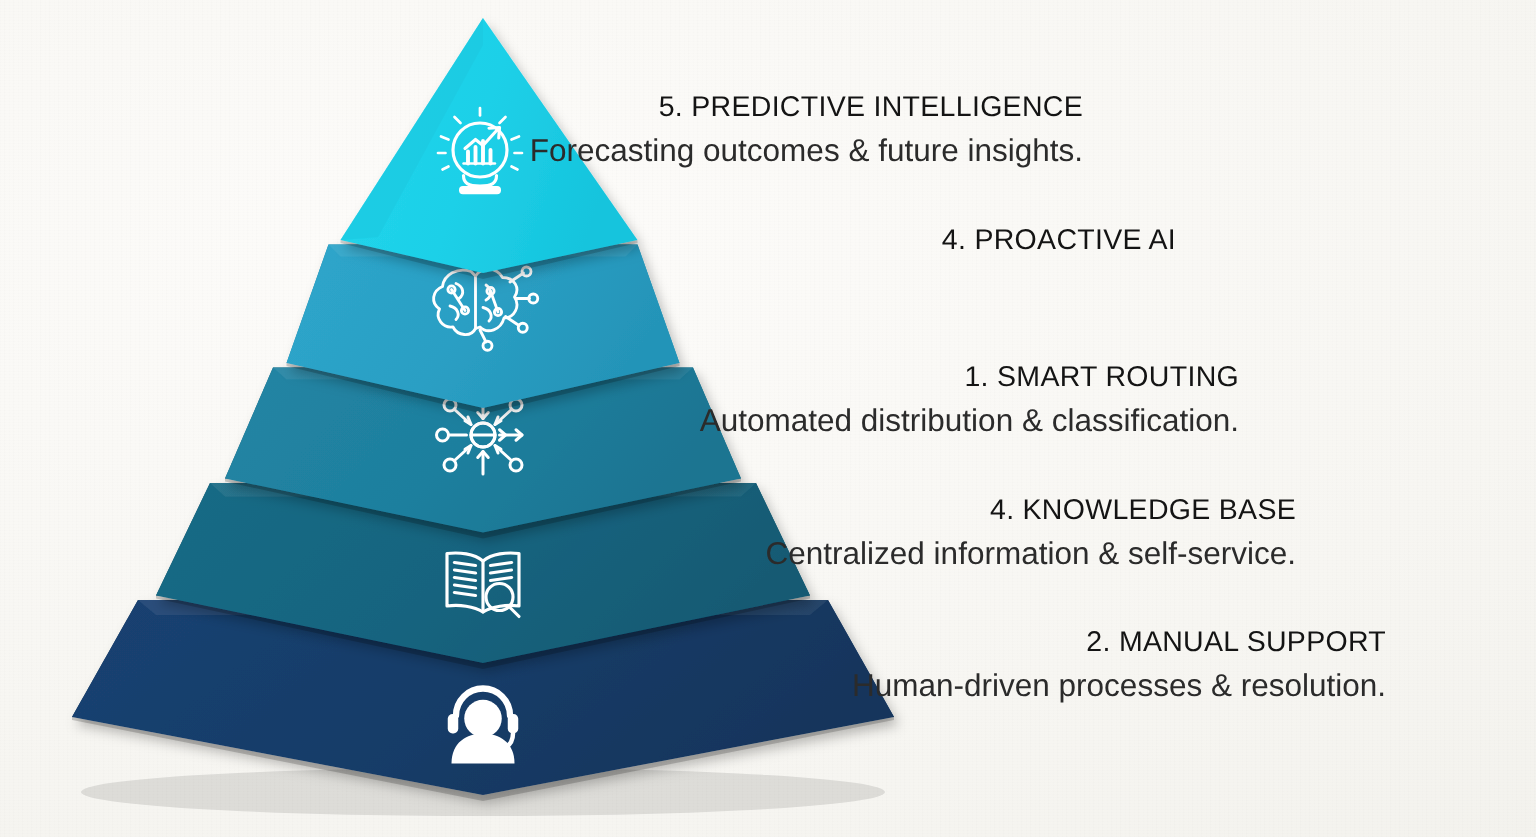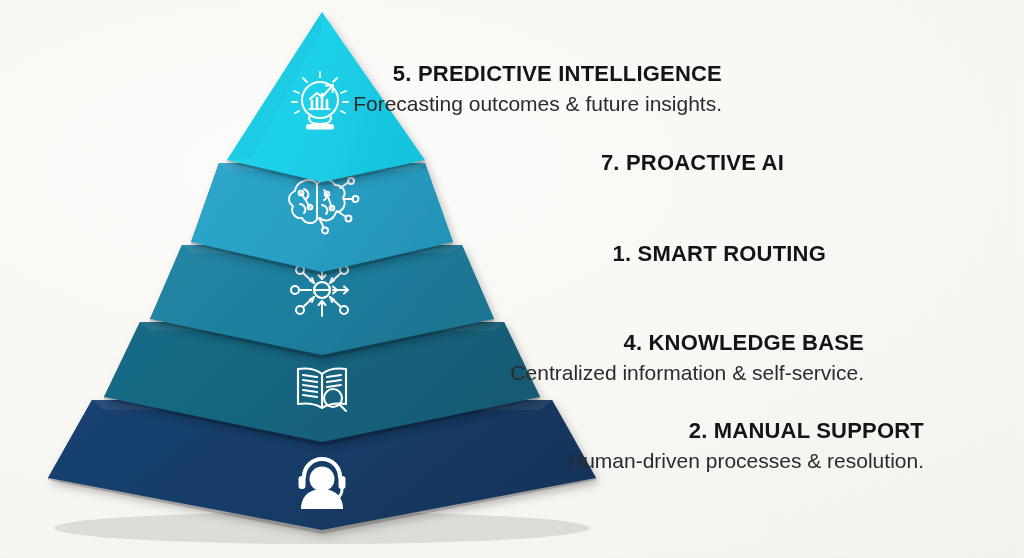--- a/index.html
+++ b/index.html
@@ -48,22 +48,22 @@
     width: 1024px;
     height: 558px;
     pointer-events: none;
   }
   .tier-label {
     position: absolute;
     text-align: right;
     pointer-events: auto;
   }
   .tier-title {
-    font-size: 22px;
-    font-weight: bold;
+    font-size: 19px;
+    font-weight: normal;
     color: #141414;
     letter-spacing: 0.2px;
     line-height: 1.1;
     white-space: nowrap;
   }
   .tier-sub {
     font-size: 21px;
     font-weight: normal;
     color: #2b2b2b;
     line-height: 1.2;
@@ -297,25 +297,26 @@
   </svg>
 
   <div class="labels">
 
     <div class="tier-label" id="label-5">
       <div class="tier-title">5. PREDICTIVE INTELLIGENCE</div>
       <div class="tier-sub">Forecasting outcomes &amp; future insights.</div>
     </div>
 
     <div class="tier-label" id="label-4">
-      <div class="tier-title">7. PROACTIVE AI</div>
+      <div class="tier-title">4. PROACTIVE AI</div>
     </div>
 
     <div class="tier-label" id="label-3">
       <div class="tier-title">1. SMART ROUTING</div>
+      <div class="tier-sub">Automated distribution &amp; classification.</div>
     </div>
 
     <div class="tier-label" id="label-2">
       <div class="tier-title">4. KNOWLEDGE BASE</div>
       <div class="tier-sub">Centralized information &amp; self-service.</div>
     </div>
 
     <div class="tier-label" id="label-1">
       <div class="tier-title">2. MANUAL SUPPORT</div>
       <div class="tier-sub">Human-driven processes &amp; resolution.</div>

